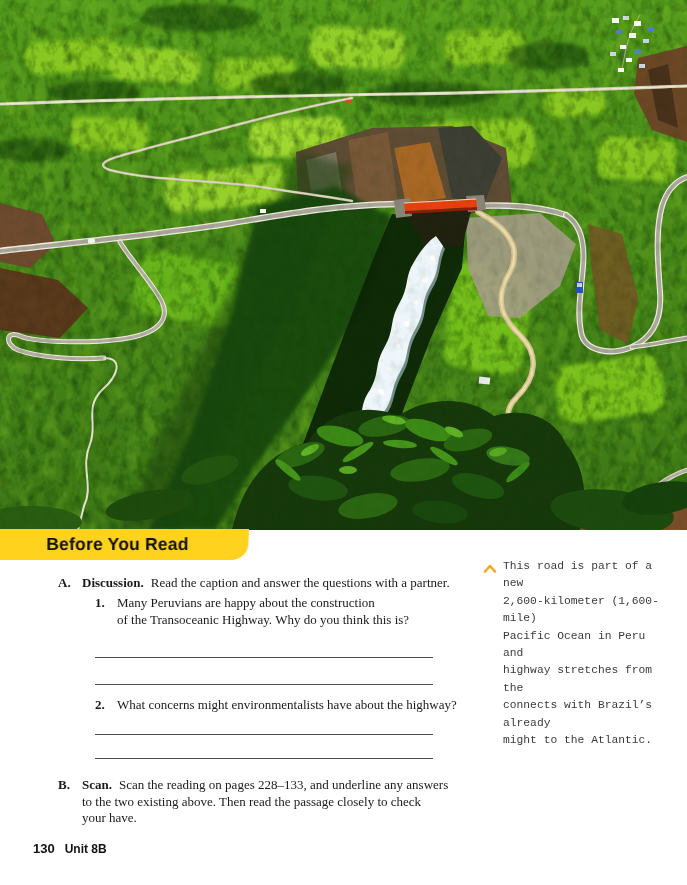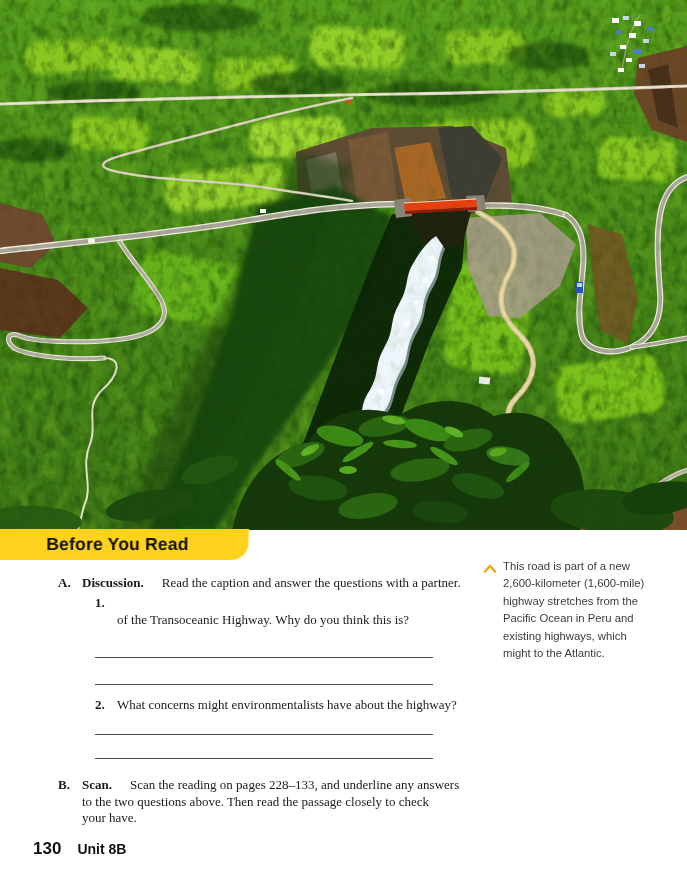--- a/index.html
+++ b/index.html
@@ -15,37 +15,37 @@
             background:var(--banner-bg); border-radius:0 0 16px 0;
             transform:skewX(-2.5deg); transform-origin:0 0;
             display:flex; align-items:center; padding-left:47px; }
   .banner .label { transform:skewX(2.5deg); font-family:"Liberation Sans",sans-serif;
             font-weight:bold; font-size:17.5px; letter-spacing:.2px; color:#101010; }
 
   .caption { position:absolute; left:483px; top:558px; width:178px;
              font-family:"Liberation Sans",sans-serif; font-size:11.3px;
              line-height:17.4px; color:#3b3b3b; }
   .caption .marker { position:absolute; left:0; top:4px; }
-  .caption .cap-lines { margin-left:20px; }
+  .caption .cap-lines { margin-left:20px;font-family:Liberation Mono, monospace; }
 
   .ex { position:absolute; left:58px; width:420px; font-size:13px; line-height:16.5px; }
   .ex .row { display:flex; }
   .ex .lab { width:24px; font-weight:bold; flex:none; }
-  .ex b { margin-right:18px; }
+  .ex b { margin-right:7px; }
 
   .q { position:absolute; left:95px; width:390px; font-size:13px; line-height:16.5px; display:flex; }
   .q .qnum { width:22px; font-weight:bold; flex:none; }
 
   .ans { position:absolute; left:95px; width:338px; height:0;
          border-top:1.2px solid #4d4d4d; }
 
   .footer { position:absolute; left:33px; top:839px;
             font-family:"Liberation Sans",sans-serif; font-weight:bold; color:#111; }
-  .footer .pnum { font-size:17px; }
-  .footer .unit { font-size:14px; margin-left:16px; }
+  .footer .pnum { font-size:13px; }
+  .footer .unit { font-size:12px; margin-left:10px; }
 
   .marker-chevron { stroke:var(--marker-color); }
 </style>
 </head>
 <body>
 
 <div class="photo">
 <svg width="687" height="530" viewBox="0 0 687 530" xmlns="http://www.w3.org/2000/svg">
   <defs>
     <linearGradient id="gBase" x1="0" y1="0" x2="0" y2="1">
@@ -249,40 +249,40 @@
 
 <div class="caption">
   <span class="marker">
     <svg width="14" height="11" viewBox="0 0 14 11">
       <polyline class="marker-chevron" points="2,8.5 7,3 12,8.5" fill="none" stroke-width="2.6" stroke-linecap="round" stroke-linejoin="round"></polyline>
     </svg>
   </span>
   <div class="cap-lines">
     <div>This road is part of a new</div>
     <div>2,600-kilometer (1,600-mile)</div>
+    <div>Pacific Ocean in Peru and</div>
     <div>highway stretches from the</div>
-    <div>Pacific Ocean in Peru and</div>
-    <div>existing highways, which</div>
+    <div>connects with Brazil’s already</div>
     <div>might to the Atlantic.</div>
   </div>
 </div>
 
 <div class="ex" style="top:575px">
   <div class="row">
     <span class="lab">A.</span>
     <span>
       <b>Discussion.</b><span>Read the caption and answer the questions with a partner.</span>
     </span>
   </div>
 </div>
 
 <div class="q" style="top:595px">
   <span class="qnum">1.</span>
   <span>
-    <br>
+    <span>Many Peruvians are happy about the construction</span><br>
     <span>of the Transoceanic Highway. Why do you think this is?</span>
   </span>
 </div>
 
 <div class="ans" style="top:657px"></div>
 <div class="ans" style="top:684px"></div>
 
 <div class="q" style="top:697px">
   <span class="qnum">2.</span>
   <span>
@@ -291,21 +291,21 @@
 </div>
 
 <div class="ans" style="top:734px"></div>
 <div class="ans" style="top:758px"></div>
 
 <div class="ex" style="top:777px">
   <div class="row">
     <span class="lab">B.</span>
     <span>
       <b>Scan.</b><span>Scan the reading on pages 228–133, and underline any answers</span><br>
-      <span>to the two questions above. Then read the passage closely to check</span><br>
+      <span>to the two existing above. Then read the passage closely to check</span><br>
       <span>your have.</span>
     </span>
   </div>
 </div>
 
 <div class="footer">
   <span class="pnum">130</span><span class="unit">Unit 8B</span>
 </div>
 
 </body></html>

